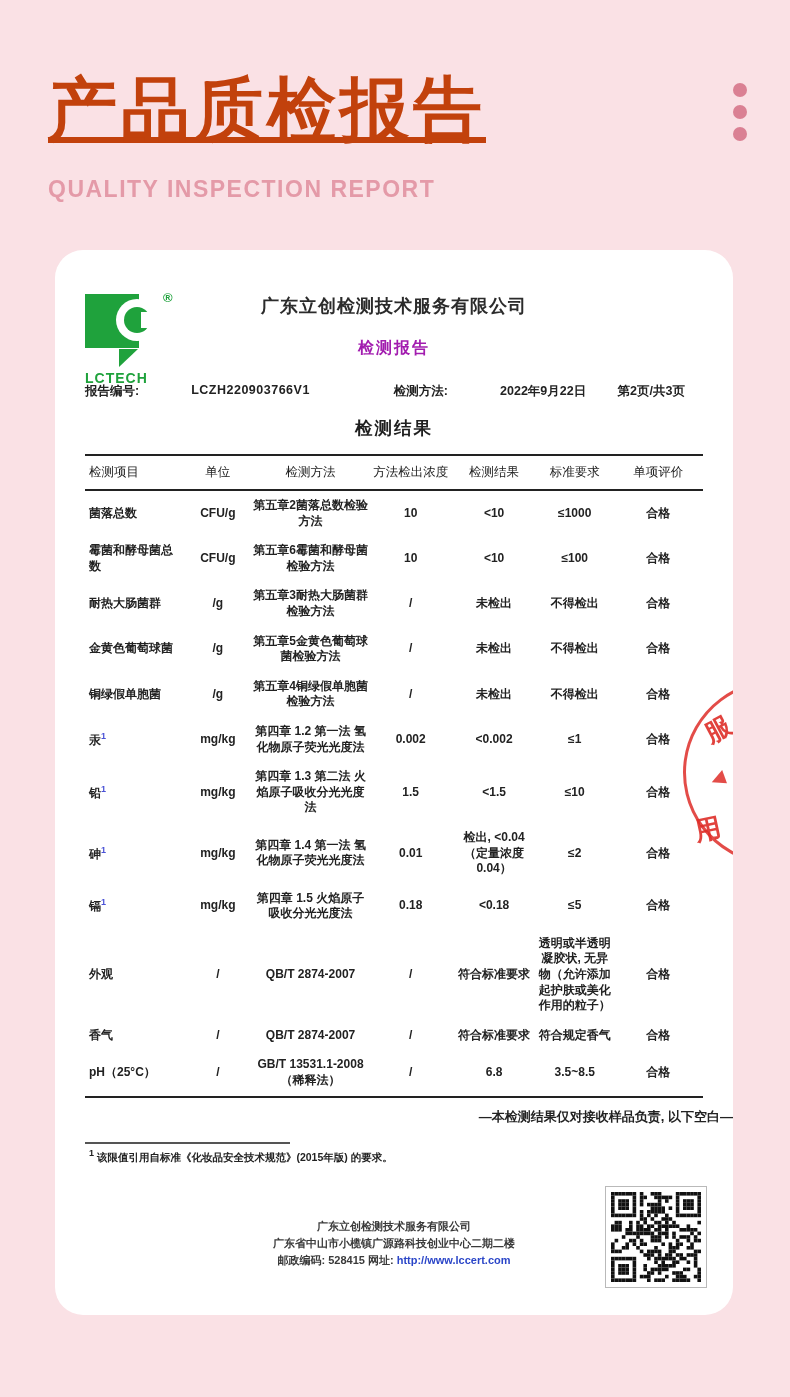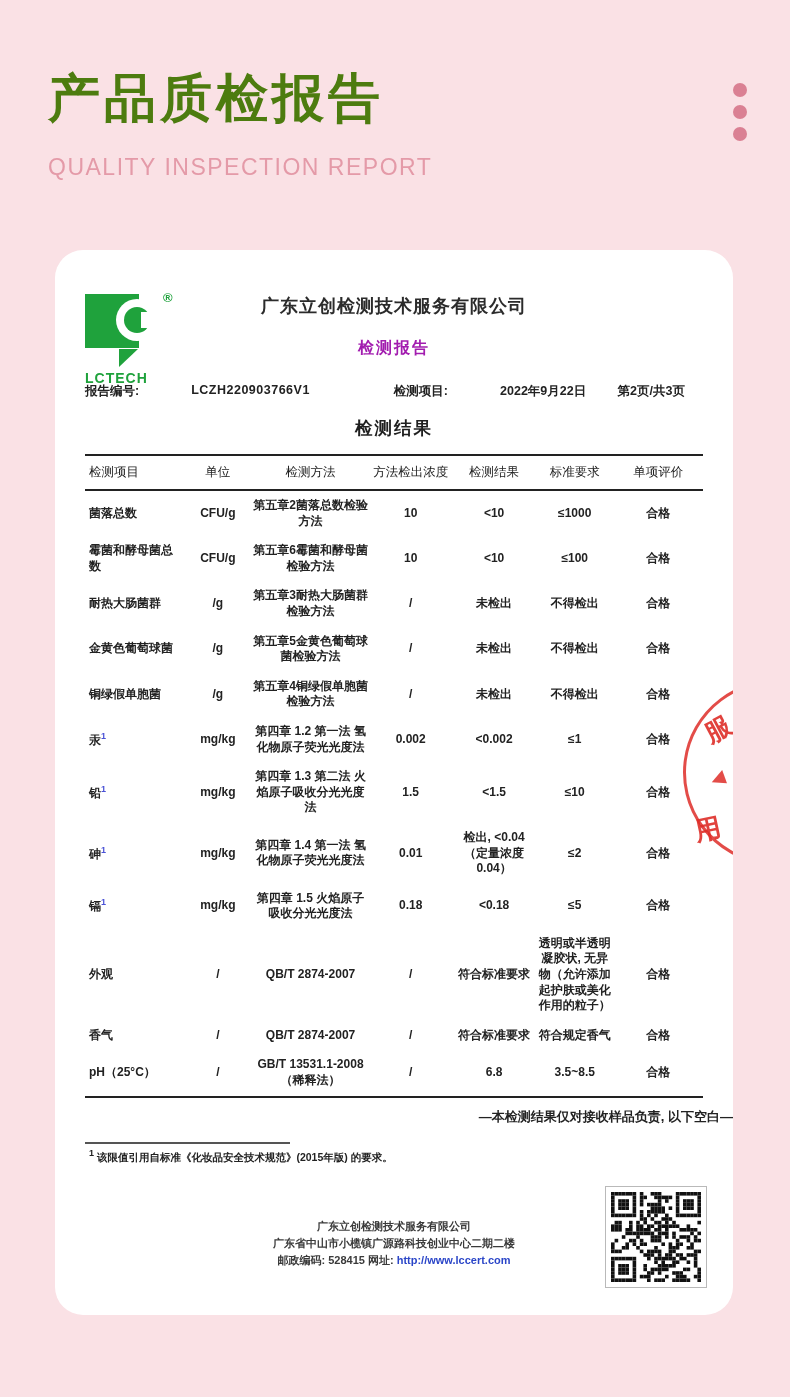--- a/index.html
+++ b/index.html
@@ -7,24 +7,24 @@
   body {
     position:relative;
     background:#fae1e5;
     font-family:"Liberation Sans","DejaVu Sans",sans-serif;
     color:#1f1f1f;
     overflow:hidden;
   }
   
   .page-header { position:absolute; left:48px; top:64px; }
   .page-title {
-    font-size:52px; font-weight:800; color:#4d7c0f; letter-spacing:4px;
+    font-size:69px; font-weight:800; color:#c2410c; letter-spacing:4px;text-decoration:underline;
   }
   .page-subtitle {
-    margin-top:20px; font-size:23px; font-weight:400; color:#e49aa8; letter-spacing:1.5px;
+    margin-top:20px; font-size:23px; font-weight:700; color:#e49aa8; letter-spacing:1.5px;
   }
   .more-menu { position:absolute; right:41px; top:83px; width:16px; cursor:pointer; }
   .more-menu .dot {
     width:14px; height:14px; border-radius:50%; background:#da8093; margin-bottom:8px;
   }
   
   .card {
     position:absolute; left:55px; top:250px; width:678px; height:1065px;
     background:#ffffff; border-radius:28px; overflow:hidden;
   }
@@ -116,21 +116,21 @@
     </div>
     <div class="logo-text">LCTECH</div>
   </div>
 
   <div class="company-name">广东立创检测技术服务有限公司</div>
   <div class="doc-title">检测报告</div>
 
   <div class="meta-row">
     <span class="meta-no-label">报告编号:</span>
     <span class="meta-no">LCZH220903766V1</span>
-    <span class="meta-date-label">检测项目:</span>
+    <span class="meta-date-label">检测方法:</span>
     <span class="meta-date">2022年9月22日</span>
     <span class="meta-page">第2页/共3页</span>
   </div>
 
   <div class="results-title">检测结果</div>
 
   <div class="results-table-wrap">
     <table>
       <colgroup>
         <col style="width:16%">

